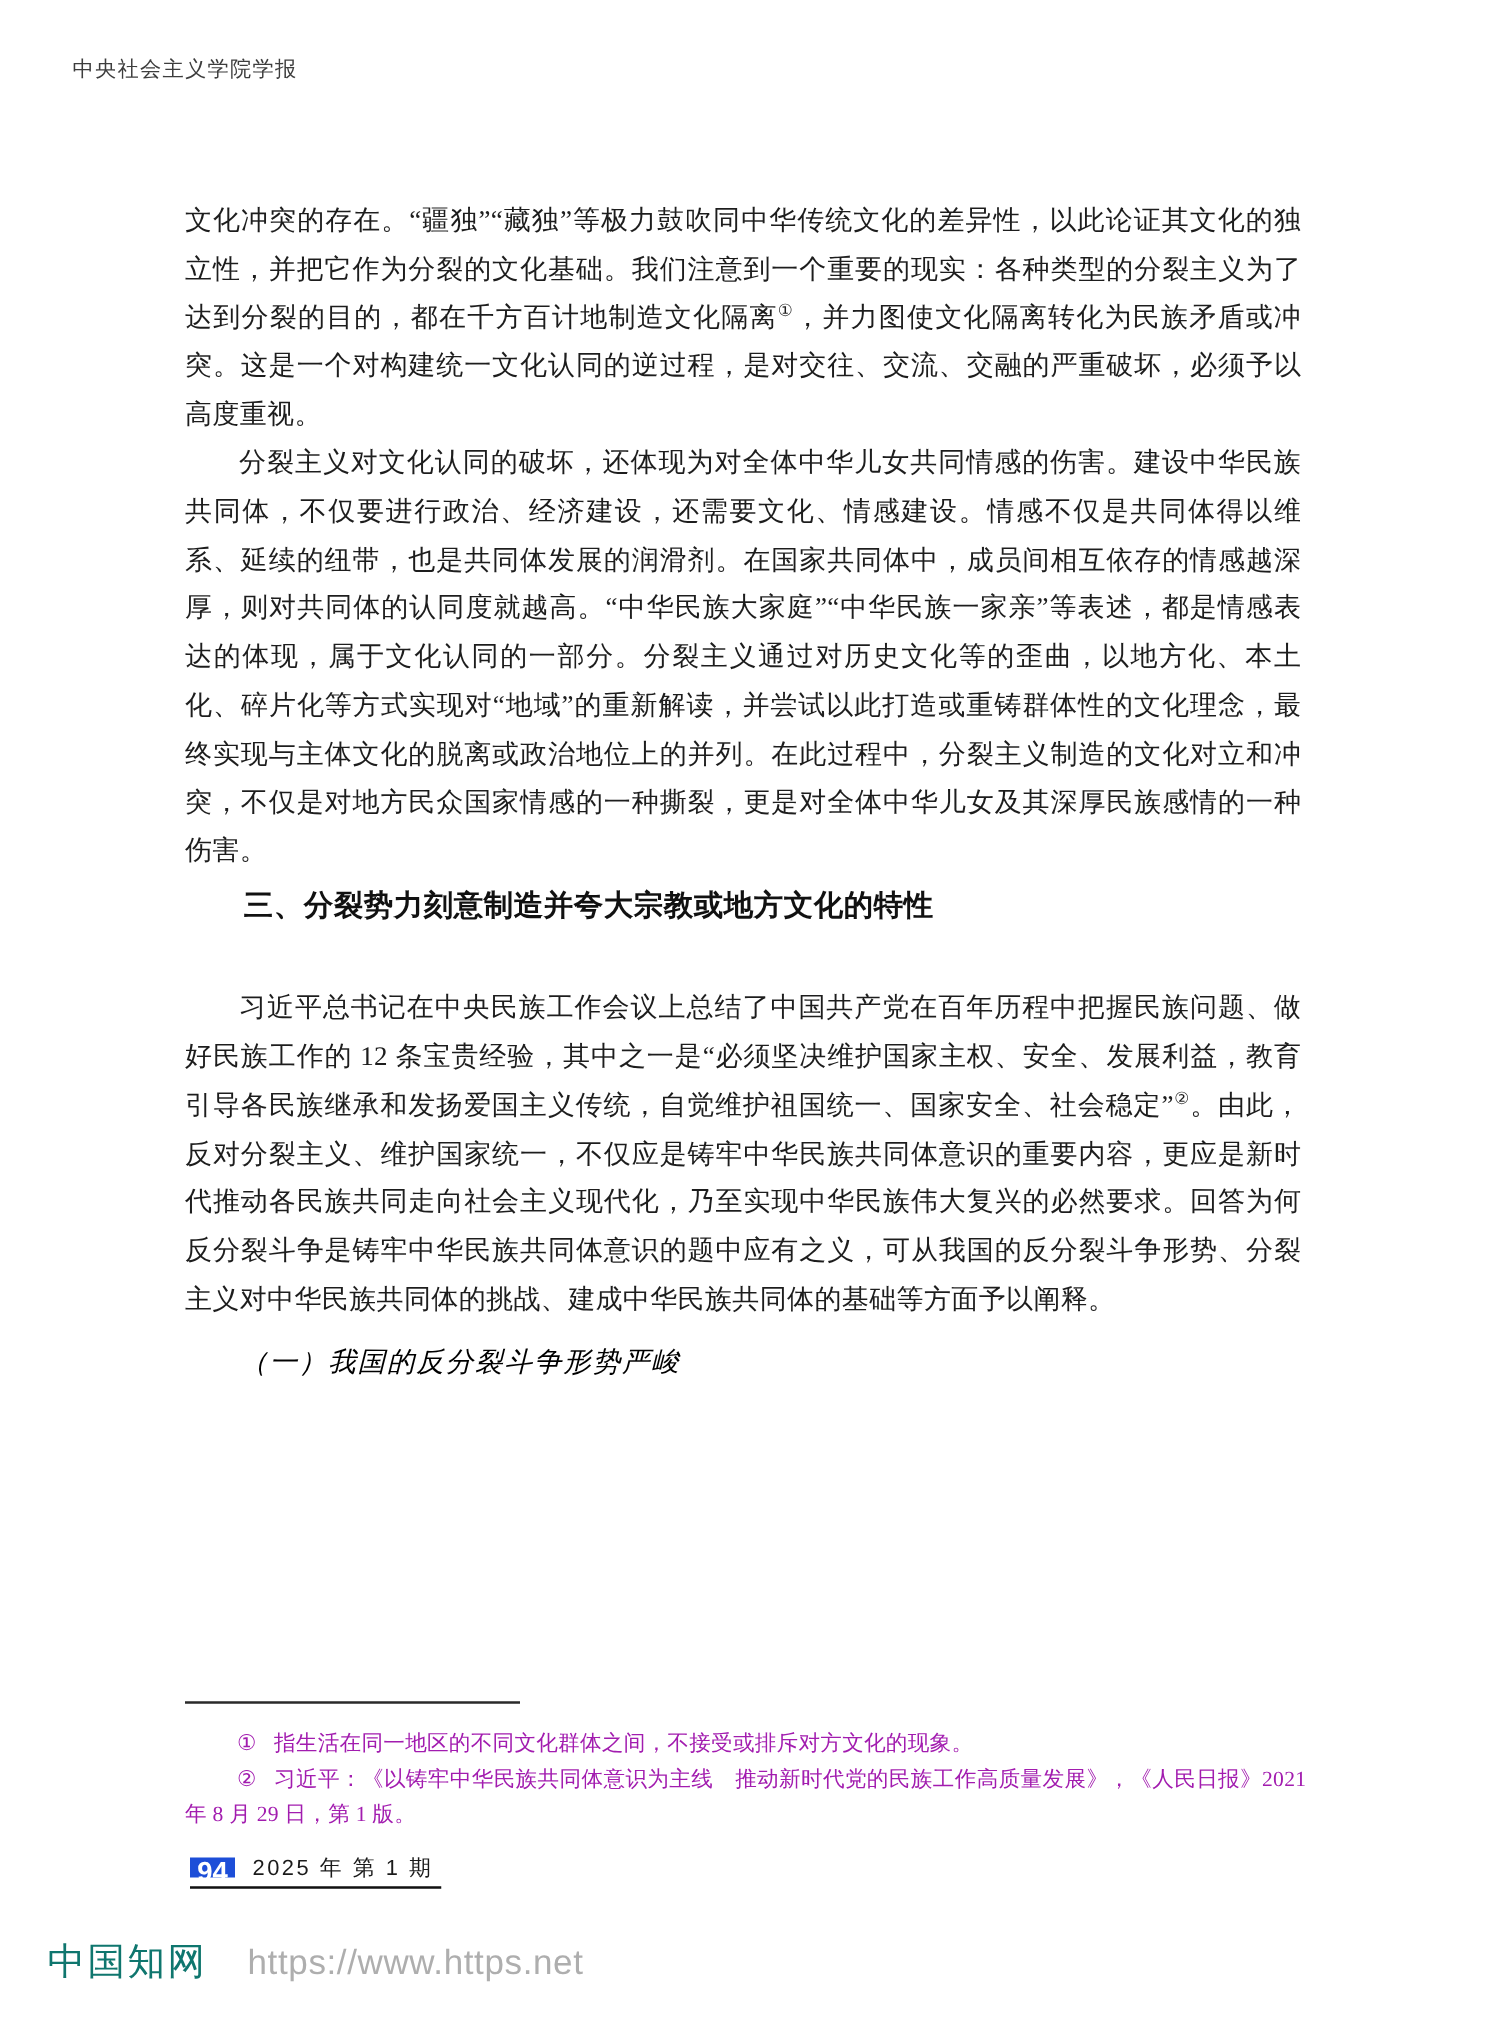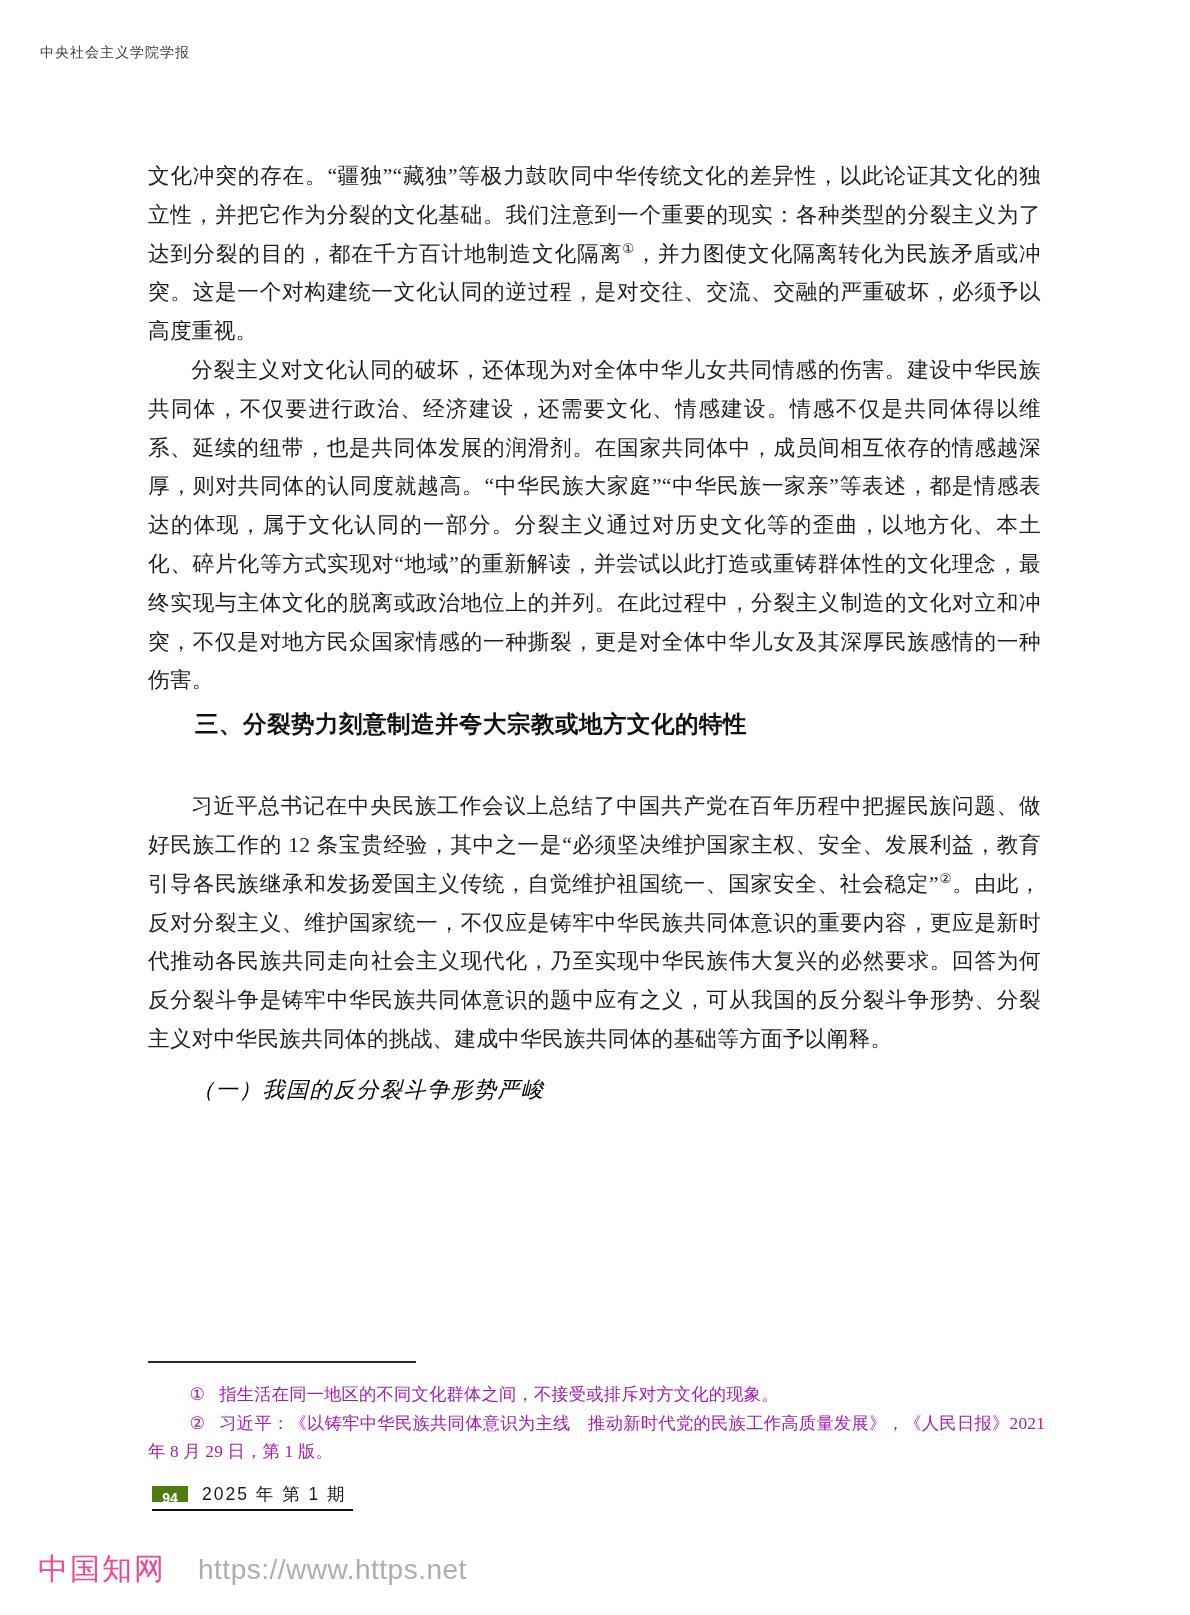--- a/index.html
+++ b/index.html
@@ -8,23 +8,23 @@
     width: 1190px;
     height: 1615px;
     background: #ffffff;
     overflow: hidden;
     font-family: "Liberation Serif", "DejaVu Serif", serif;
     color: #1d1d1d;
   }
   .journal-header {
     position: absolute;
     top: 44px;
-    left: 40px;
+    left: 58px;
     font-family: "Liberation Sans", "DejaVu Sans", sans-serif;
-    font-size: 14px;
+    font-size: 17px;
     color: #3d3d3d;
     letter-spacing: 1px;
   }
   .article {
     position: absolute;
     top: 157px;
     left: 148px;
     width: 893px;
   }
   .body-para {
@@ -89,44 +89,44 @@
     align-items: center;
     border-bottom: 2.5px solid #111111;
     padding-bottom: 3px;
     padding-right: 6px;
     font-family: "Liberation Sans", "DejaVu Sans", sans-serif;
   }
   .page-num {
     display: inline-block;
     min-width: 36px;
     height: 16px;
-    background: #4d7c0f;
+    background: #1d4ed8;
     color: #ffffff;
-    font-size: 14px;
+    font-size: 22px;
     font-weight: bold;
     text-align: center;
     line-height: 24px;
   }
   .issue {
     margin-left: 14px;
     font-size: 17.5px;
     color: #1a1a1a;
     letter-spacing: 2px;
   }
   .watermark {
     position: absolute;
     left: 38px;
     top: 1549px;
     display: flex;
     align-items: baseline;
     font-family: "Liberation Sans", "DejaVu Sans", sans-serif;
   }
   .wm-name {
     font-size: 30px;
-    color: #ec4899;
+    color: #0f766e;
     letter-spacing: 2px;
   }
   .wm-url {
     margin-left: 32px;
     font-size: 28px;
     color: #aeaeae;
     letter-spacing: 0.5px;
   }
 </style>
 </head>

